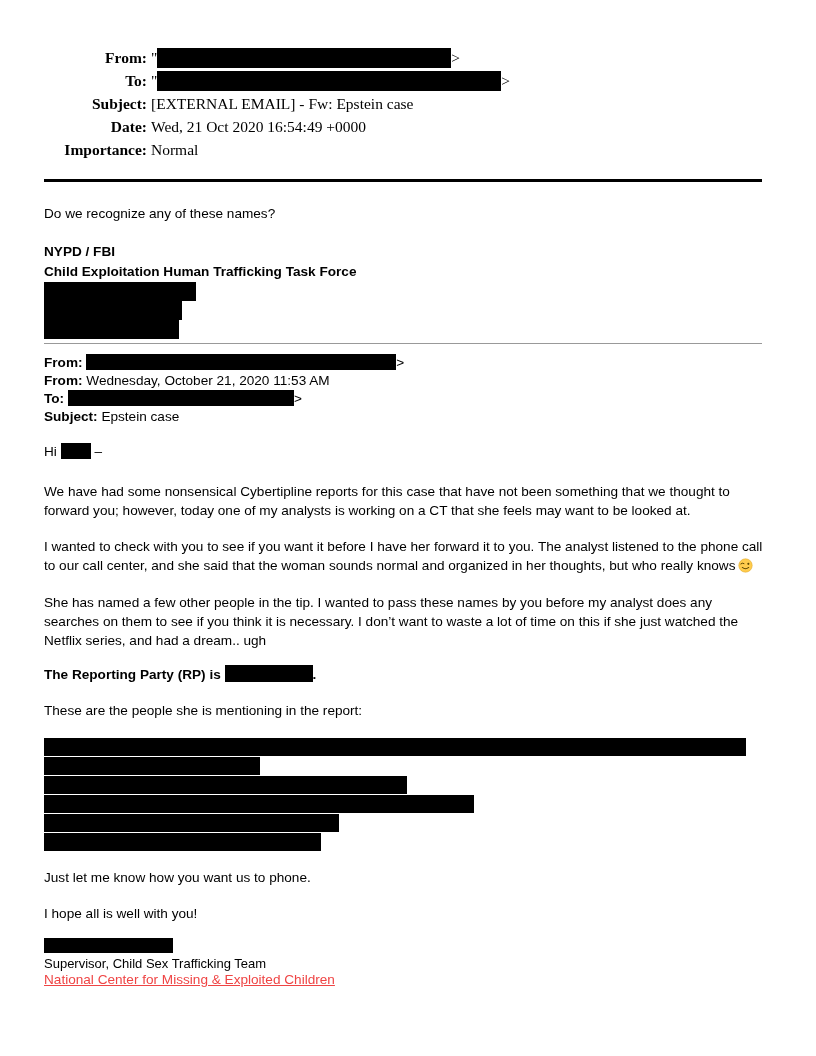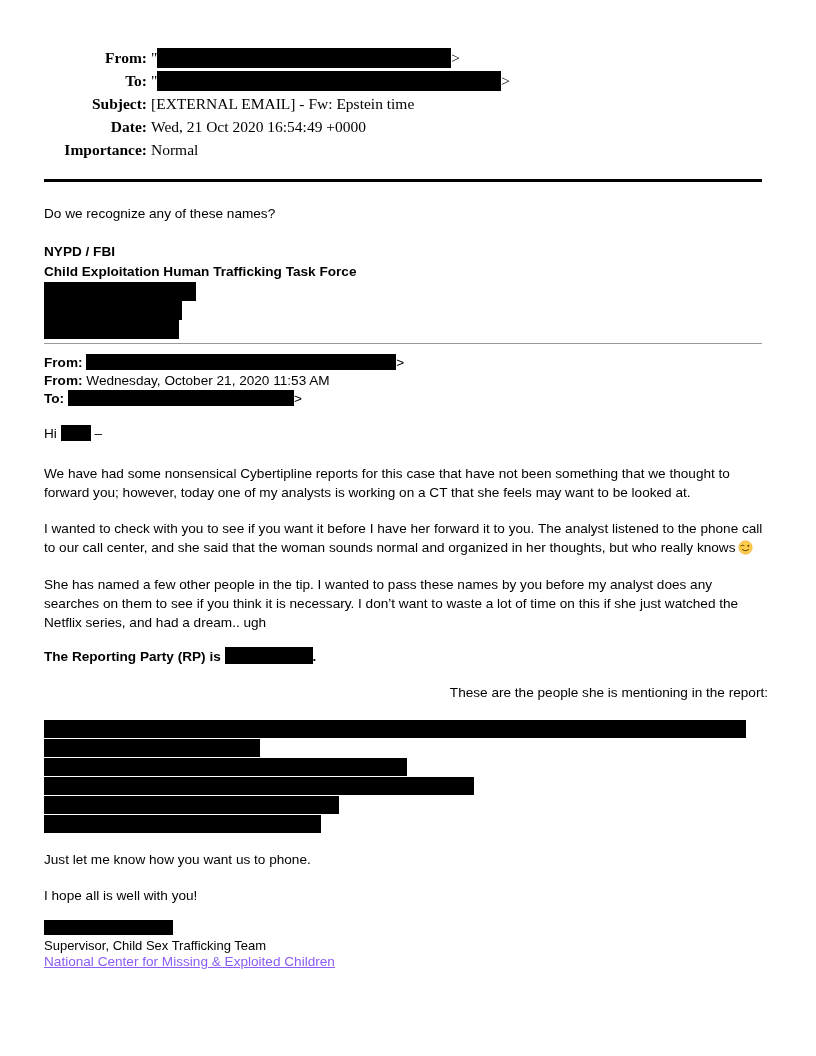--- a/index.html
+++ b/index.html
@@ -52,50 +52,50 @@
   .bar-stack.names .bar { height:18px; margin-bottom:1px; }
 
   .fwd-header { margin-top:10px; line-height:18px; }
   .fwd-row { white-space:nowrap; }
   .fwd-label { font-weight:700; }
 
   .greeting { margin-top:16px; }
   .para1 { margin-top:21px; }
   .para3 { margin-top:18px; }
   .rp-line { margin-top:15px; font-weight:700; }
-  .mention { margin-top:17px;text-align:right; }
+  .mention { margin-top:17px; }
   .closing { margin-top:17px; }
 
   .sig-block { margin-top:15px; line-height:15px; }
   .sig-redact { display:block; background:#000000; width:129px; height:15px; margin-bottom:3px; }
   .sig-title { font-size:13px; line-height:15px; }
   .org-link {
     display:inline-block; margin-top:1px;
-    color:#8b5cf6; text-decoration:underline;
+    color:#ef4444; text-decoration:underline;
     font-size:13.6px; line-height:15px; cursor:pointer;
   }
   .emoji { vertical-align:-3px; margin-left:3px; }
 </style>
 </head>
 <body>
 
 <div class="page">
 
   <div class="mail-header">
     <div class="hrow">
       <span class="hlabel">From:</span>
       <span class="hval"><span>"</span><span class="redact serif-size" style="width: 294px;"></span><span>&gt;</span></span>
     </div>
     <div class="hrow">
       <span class="hlabel">To:</span>
       <span class="hval"><span>"</span><span class="redact serif-size" style="width: 344px;"></span><span>&gt;</span></span>
     </div>
     <div class="hrow">
       <span class="hlabel">Subject:</span>
-      <span class="hval">[EXTERNAL EMAIL] - Fw: Epstein time</span>
+      <span class="hval">[EXTERNAL EMAIL] - Fw: Epstein case</span>
     </div>
     <div class="hrow">
       <span class="hlabel">Date:</span>
       <span class="hval">Wed, 21 Oct 2020 16:54:49 +0000</span>
     </div>
     <div class="hrow">
       <span class="hlabel">Importance:</span>
       <span class="hval">Normal</span>
     </div>
   </div>
@@ -115,20 +115,21 @@
           <div class="bar" style="width: 135px;"></div>
         </div>
     </div>
 
     <hr class="rule-thin">
 
     <div class="fwd-header">
       <div class="fwd-row"><span class="fwd-label">From:</span> <span class="redact small" style="width: 310px;"></span><span>&gt;</span></div>
       <div class="fwd-row"><span class="fwd-label">From:</span> <span>Wednesday, October 21, 2020 11:53 AM</span></div>
       <div class="fwd-row"><span class="fwd-label">To:</span> <span class="redact small" style="width: 226px;"></span><span>&gt;</span></div>
+      <div class="fwd-row"><span class="fwd-label">Subject:</span> <span>Epstein case</span></div>
     </div>
 
     <p class="para greeting"><span>Hi</span> <span class="redact small" style="width: 30px;"></span> <span>–</span></p>
 
     <p class="para para1">We have had some nonsensical Cybertipline reports for this case that have not been something that we thought to forward you; however, today one of my analysts is working on a CT that she feels may want to be looked at.</p>
 
     <p class="para"><span>I wanted to check with you to see if you want it before I have her forward it to you. The analyst listened to the phone call to our call center, and she said that the woman sounds normal and organized in her thoughts, but who really knows</span><svg class="emoji" width="15" height="15" viewBox="0 0 20 20">
           <circle cx="10" cy="10" r="9" fill="#FFCC4D" stroke="#D99E1B" stroke-width="0.6"></circle>
           <circle cx="13.8" cy="7.8" r="1.4" fill="#5B4500"></circle>
           <path d="M3.8 7.8 q 2 -1.8 4.2 -0.4" stroke="#5B4500" stroke-width="1.3" fill="none" stroke-linecap="round"></path>

